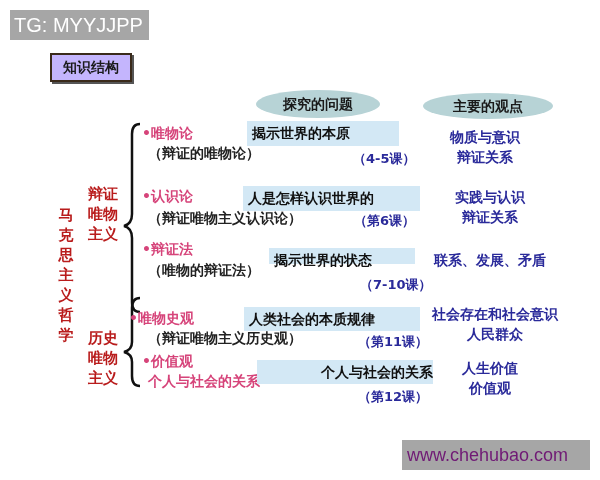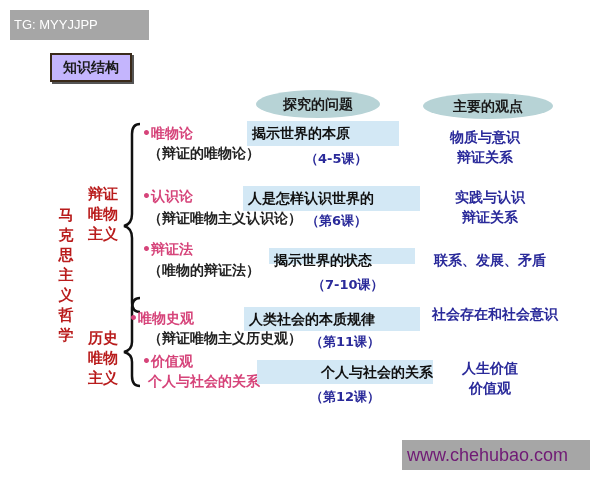--- a/index.html
+++ b/index.html
@@ -1,28 +1,28 @@
 <!DOCTYPE html>
 <html><head>
 <meta charset="utf-8">
 <style>
   html, body { margin:0; padding:0; }
   body { width:600px; height:480px; background:#ffffff; position:relative; overflow:hidden;
          font-family:"DejaVu Sans", sans-serif; }
   .abs { position:absolute; }
   .wm-top { left:10px; top:10px; width:139px; height:30px; background:#a6a6a6; color:#fff;
-            font-family:"Liberation Sans", sans-serif; font-size:13px; line-height:30px; padding-left:4px; box-sizing:border-box; }
+            font-family:"Liberation Sans", sans-serif; font-size:20px; line-height:30px; padding-left:4px; box-sizing:border-box; }
   .wm-bot { left:402px; top:440px; width:188px; height:30px; background:#a6a6a6; color:#701a75;
             font-family:"Liberation Sans", sans-serif; font-size:18px; line-height:30px; padding-left:5px; box-sizing:border-box; }
   .title-box { left:50px; top:53px; width:82px; height:29px; background:#c4b5fd; border:2px solid #3a2a1a;
                box-sizing:border-box; font-size:14px; font-weight:bold; color:#1a1a1a; text-align:center; line-height:25px;
                box-shadow:2px 2px 0 #555; }
   .ellipse { background:#b7d3d6; border-radius:50%; font-size:14px; font-weight:bold; color:#1a1a1a; text-align:center; }
   .q-box { background:#d3e8f5; font-size:14px; font-weight:bold; color:#111; line-height:24px; padding-left:5px; box-sizing:border-box; }
-  .lesson { font-size:13px; font-weight:bold; color:#2a2a9a; }
+  .lesson { font-size:13px; font-weight:bold; color:#2a2a9a;margin-left:48px; }
   .view { font-size:14px; font-weight:bold; color:#2a2a9a; text-align:center; line-height:20px; }
   .topic { font-size:14px; font-weight:bold; color:#d6447a; }
   .sub { font-size:14px; font-weight:bold; color:#222; }
   .vert { font-size:15px; font-weight:bold; color:#b91c1c; line-height:20px; text-align:center; }
 </style>
 </head>
 <body>
 
 <div class="abs wm-top">TG: MYYJJPP</div>
 <div class="abs wm-bot">www.chehubao.com</div>
@@ -83,20 +83,21 @@
 <div class="abs view" style="left:425px;top:250px;width:130px;">
   <div>联系、发展、矛盾</div>
 </div>
 
 <div class="abs topic" style="left:129px;top:310px;">•唯物史观</div>
 <div class="abs sub" style="left:148px;top:330px;">（辩证唯物主义历史观）</div>
 <div class="abs q-box" style="left:244px;top:307px;width:176px;height:24px;">人类社会的本质规律</div>
 <div class="abs lesson" style="left:310px;top:333px;">（第11课）</div>
 <div class="abs view" style="left:420px;top:304px;width:150px;">
   <div>社会存在和社会意识</div>
+    <div>人民群众</div>
 </div>
 
 <div class="abs topic" style="left:142px;top:353px;">•价值观</div>
 <div class="abs topic" style="left:148px;top:373px;">个人与社会的关系</div>
 <div class="abs q-box" style="left:257px;top:360px;width:176px;height:24px;text-align:right;">个人与社会的关系</div>
 <div class="abs lesson" style="left:310px;top:388px;">（第12课）</div>
 <div class="abs view" style="left:445px;top:358px;width:90px;">
   <div>人生价值</div>
     <div>价值观</div>
 </div>

